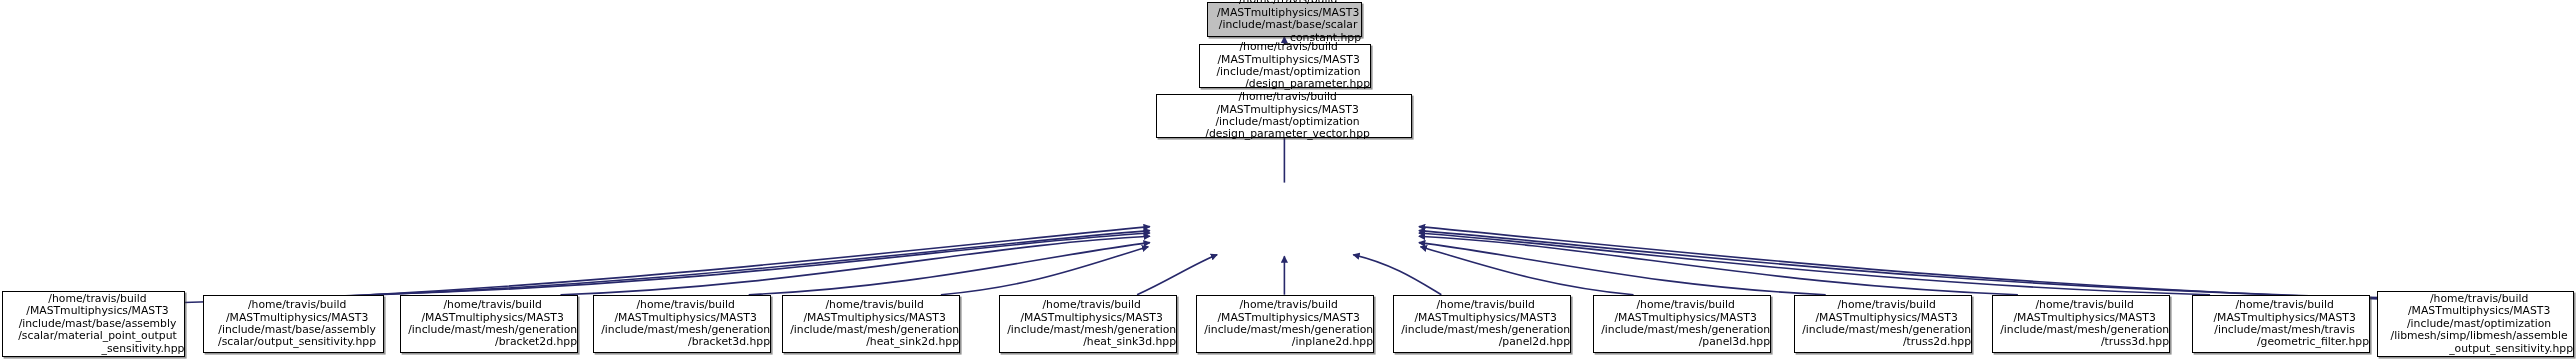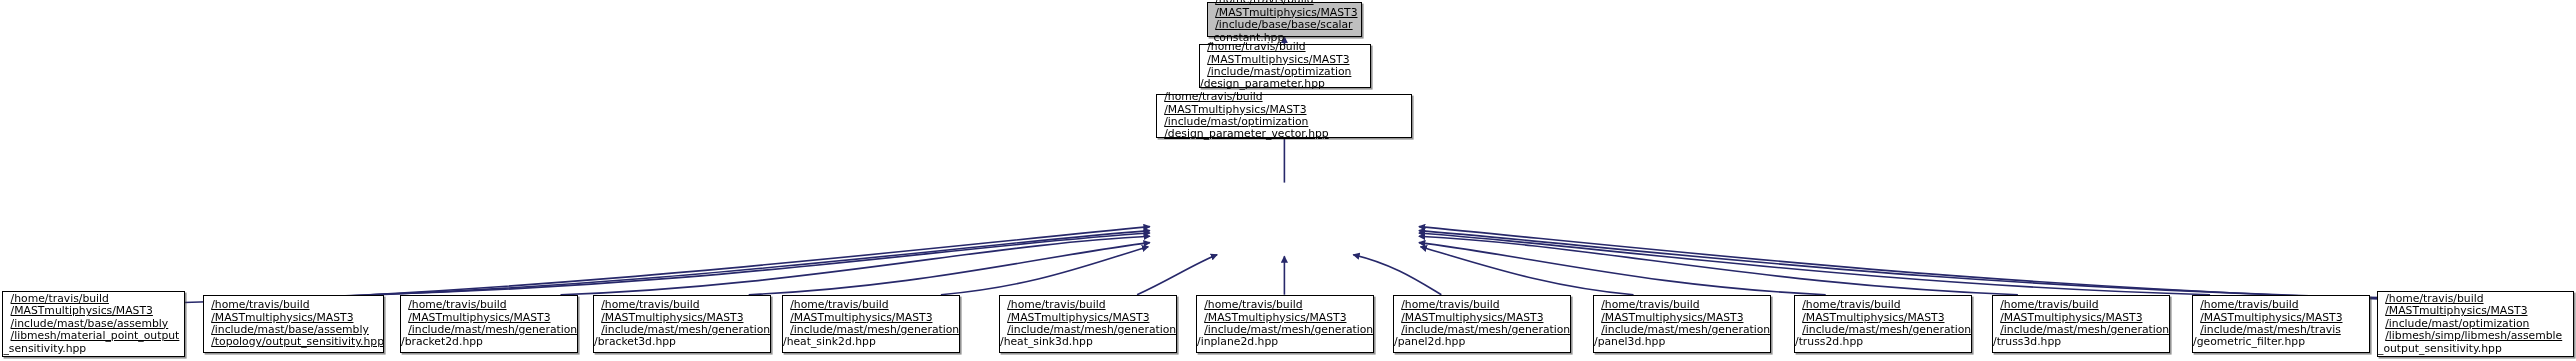--- a/index.html
+++ b/index.html
@@ -43,27 +43,26 @@
     z-index: 2;
   }
   .node.root {
     background: #bfbfbf;
   }
   .node .ln {
     display: block;
     width: 100%;
   }
   .node .ln.l {
-    text-align: left;
+    text-align: center;
     padding-left: 7.2px;
     box-sizing: border-box;
-    text-decoration: underline;
   }
   .node .ln.c {
-    text-align: left;
+    text-align: right;
   }
 </style>
 </head>
 <body>
 
 <div id="canvas">
 
   <svg id="edges" viewBox="0 0 3217 452" width="2576" height="362" xmlns="http://www.w3.org/2000/svg">
     <defs>
       <marker id="arrow" markerWidth="9" markerHeight="9" refX="8" refY="4.5" orient="auto" markerUnits="userSpaceOnUse">
@@ -89,29 +88,29 @@
       <path d="M1800,368 C1770,350 1740,330 1690,318"></path>
       <path d="M2040,368 C1930,358 1850,330 1774,308"></path>
       <path d="M2280,368 C2060,358 1910,320 1772,303"></path>
       <path d="M2520,368 C2200,356 1990,306 1772,295"></path>
       <path d="M2760,368 C2330,356 1980,306 1772,291"></path>
       <path d="M2990,372 C2420,360 2020,308 1772,288"></path>
       <path d="M3140,378 C2520,365 2060,310 1772,283"></path>
     </g>
   </svg>
 
-  <div class="node root" style="left:1207px; top:1.6px; width:155px; height:35px;"><span class="ln l">/home/travis/build</span><span class="ln l">/MASTmultiphysics/MAST3</span><span class="ln l">/include/base/base/scalar</span><span class="ln c">_constant.hpp</span></div>
+  <div class="node root" style="left:1207px; top:1.6px; width:155px; height:35px;"><span class="ln l">/home/travis/build</span><span class="ln l">/MASTmultiphysics/MAST3</span><span class="ln l">/include/mast/base/scalar</span><span class="ln c">_constant.hpp</span></div>
 
   <div class="node" style="left:1199px; top:44px; width:172px; height:44px;"><span class="ln l">/home/travis/build</span><span class="ln l">/MASTmultiphysics/MAST3</span><span class="ln l">/include/mast/optimization</span><span class="ln c">/design_parameter.hpp</span></div>
 
   <div class="node" style="left:1156px; top:94px; width:256px; height:44px;"><span class="ln l">/home/travis/build</span><span class="ln l">/MASTmultiphysics/MAST3</span><span class="ln l">/include/mast/optimization</span><span class="ln l">/design_parameter_vector.hpp</span></div>
 
-  <div class="node" style="left:2.4px; top:291px; width:183px; height:66px;"><span class="ln l">/home/travis/build</span><span class="ln l">/MASTmultiphysics/MAST3</span><span class="ln l">/include/mast/base/assembly</span><span class="ln l">/libmesh/material_point_output</span><span class="ln c">_sensitivity.hpp</span></div>
+  <div class="node" style="left:2.4px; top:291px; width:183px; height:66px;"><span class="ln l">/home/travis/build</span><span class="ln l">/MASTmultiphysics/MAST3</span><span class="ln l">/include/mast/base/assembly</span><span class="ln l">/scalar/material_point_output</span><span class="ln c">_sensitivity.hpp</span></div>
 
-  <div class="node" style="left:203px; top:295px; width:181px; height:58px;"><span class="ln l">/home/travis/build</span><span class="ln l">/MASTmultiphysics/MAST3</span><span class="ln l">/include/mast/base/assembly</span><span class="ln l">/topology/output_sensitivity.hpp</span></div>
+  <div class="node" style="left:203px; top:295px; width:181px; height:58px;"><span class="ln l">/home/travis/build</span><span class="ln l">/MASTmultiphysics/MAST3</span><span class="ln l">/include/mast/base/assembly</span><span class="ln l">/scalar/output_sensitivity.hpp</span></div>
 
   <div class="node" style="left:400px; top:295px; width:178px; height:58px;"><span class="ln l">/home/travis/build</span><span class="ln l">/MASTmultiphysics/MAST3</span><span class="ln l">/include/mast/mesh/generation</span><span class="ln c">/bracket2d.hpp</span></div>
 
   <div class="node" style="left:593px; top:295px; width:178px; height:58px;"><span class="ln l">/home/travis/build</span><span class="ln l">/MASTmultiphysics/MAST3</span><span class="ln l">/include/mast/mesh/generation</span><span class="ln c">/bracket3d.hpp</span></div>
 
   <div class="node" style="left:782px; top:295px; width:178px; height:58px;"><span class="ln l">/home/travis/build</span><span class="ln l">/MASTmultiphysics/MAST3</span><span class="ln l">/include/mast/mesh/generation</span><span class="ln c">/heat_sink2d.hpp</span></div>
 
   <div class="node" style="left:999px; top:295px; width:178px; height:58px;"><span class="ln l">/home/travis/build</span><span class="ln l">/MASTmultiphysics/MAST3</span><span class="ln l">/include/mast/mesh/generation</span><span class="ln c">/heat_sink3d.hpp</span></div>
 
   <div class="node" style="left:1196px; top:295px; width:178px; height:58px;"><span class="ln l">/home/travis/build</span><span class="ln l">/MASTmultiphysics/MAST3</span><span class="ln l">/include/mast/mesh/generation</span><span class="ln c">/inplane2d.hpp</span></div>

